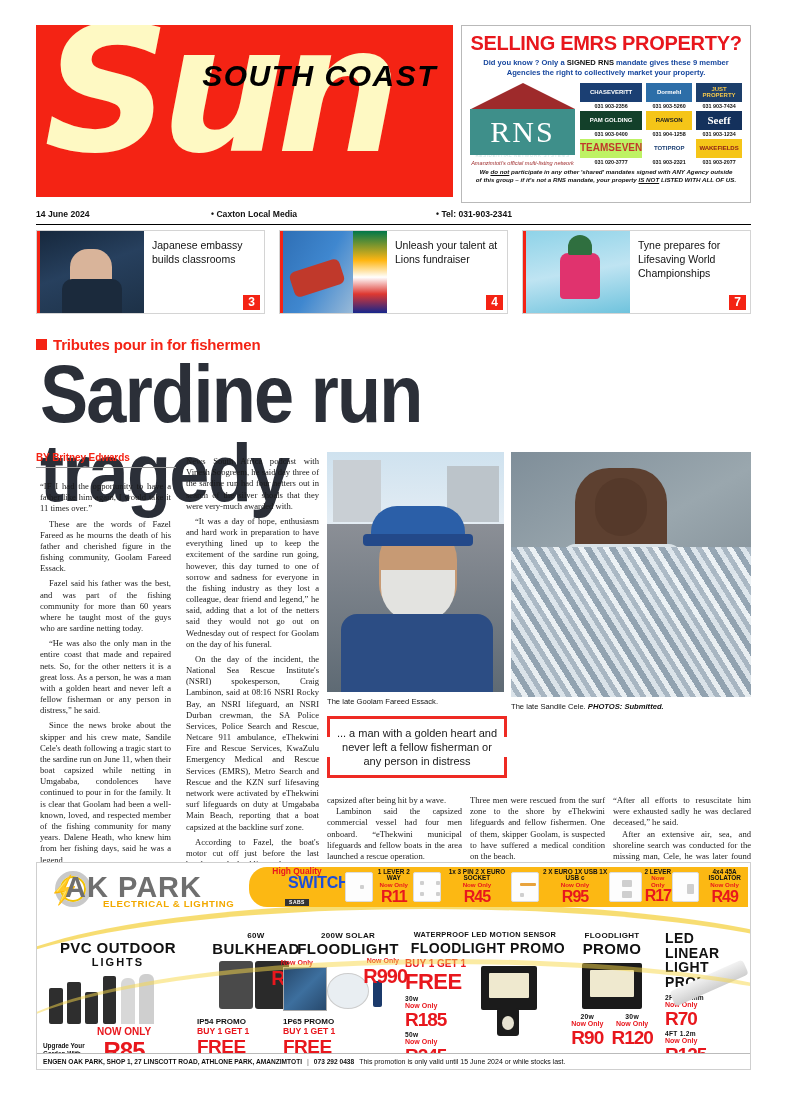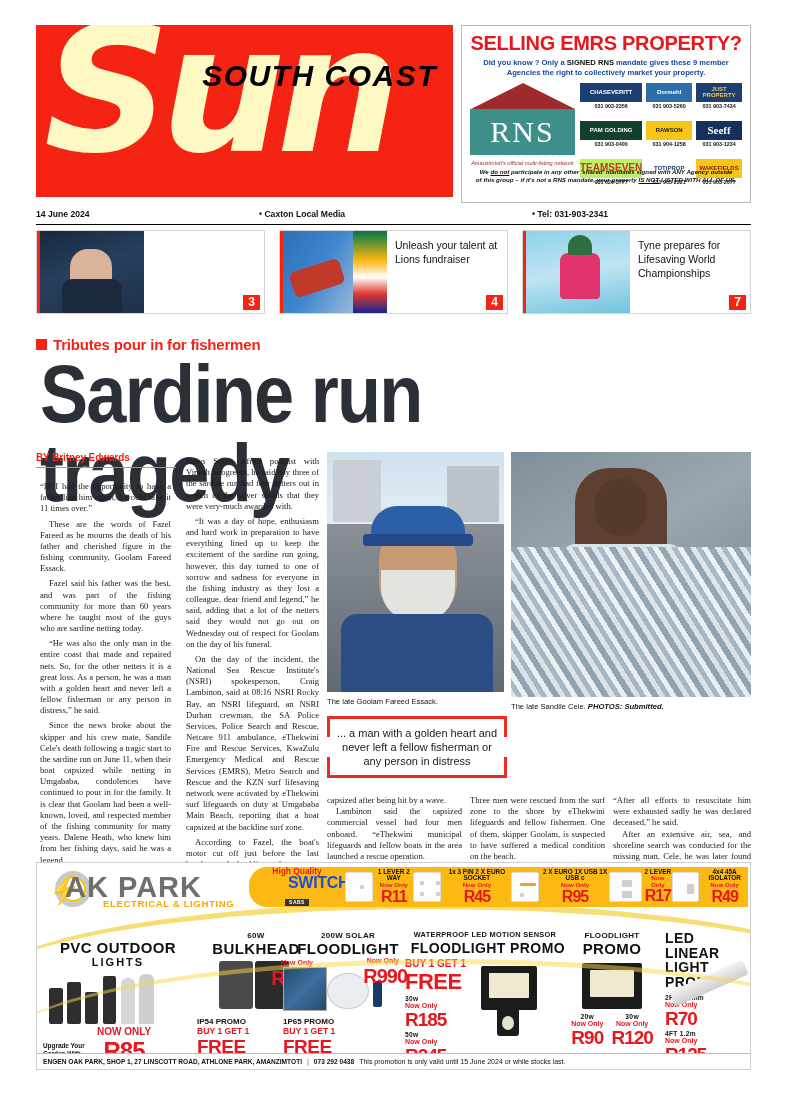--- a/index.html
+++ b/index.html
@@ -50,38 +50,38 @@
     border-left:52px solid transparent; border-right:52px solid transparent;
     border-bottom:26px solid #9e2a2b;
   }
   .rns-block {
     background:#3e8f8a; height:46px; display:flex; align-items:center; justify-content:center;
     position:relative;
   }
   .rns-word { color:#fff; font-family:"Liberation Serif", serif; font-size:30px; letter-spacing:2px; font-weight:normal; }
   .rns-tag { font-size:4.6px; color:#cfe3e2; letter-spacing:.6px; text-align:center; margin-top:-2px; }
   .rns-script { font-size:5.6px; font-style:italic; color:#9e2a2b; text-align:center; margin-top:2px; }
-  .rns-grid { flex:1; display:grid; grid-template-columns:1fr 1fr 1fr; gap:12px 4px; }
+  .rns-grid { flex:1; display:grid; grid-template-columns:1fr 1fr 1fr; gap:2px 4px; }
   .ag { text-align:center; }
   .ag-logo {
     height:19px; display:flex; align-items:center; justify-content:center;
     font-size:6px; font-weight:bold; color:#fff; overflow:hidden; line-height:1;
   }
   .ag-phone { font-size:5.4px; font-weight:bold; color:#111; margin-top:1px; }
   .rns-foot {
     font-size:6.2px; text-align:center; line-height:1.4; margin-top:3px;
     font-style:italic; font-weight:bold; color:#111;
   }
   .rns-foot u { text-decoration:underline; }
 
   
   .datebar {
     position:absolute; left:36px; top:203px; width:715px; height:22px;
     border-bottom:1px solid #000;
-    display:flex; align-items:center; font-size:8.6px; font-weight:bold; color:#111;gap:48px;
+    display:flex; align-items:center; font-size:8.6px; font-weight:bold; color:#111;
   }
   .datebar .d1 { width:175px; }
   .datebar .d2 { width:225px; }
 
   
   .teasers { position:absolute; left:36px; top:230px; width:715px; height:84px; display:flex; gap:14px; }
   .teaser { flex:1; display:flex; border:1px solid #d4d4d4; position:relative; background:#fff; }
   .teaser-img { width:107px; border-left:3px solid #f42314; background:#5a6b7c; position:relative; overflow:hidden; }
   .teaser-txt {
     flex:1; padding:8px 6px 0 8px; font-size:10.5px; line-height:1.32; color:#111;
@@ -362,20 +362,21 @@
 
   <div class="datebar">
     <span class="d1">14 June 2024</span>
     <span class="d2">• Caxton Local Media</span>
     <span>• Tel: 031-903-2341</span>
   </div>
 
   <div class="teasers">
     <div class="teaser">
       <div class="teaser-img ti-a"></div>
+      <div class="teaser-txt">Japanese embassy builds classrooms</div>
       <div class="teaser-num">3</div>
     </div>
     <div class="teaser">
       <div class="teaser-img ti-b"></div>
       <div class="teaser-txt">Unleash your talent at Lions fundraiser</div>
       <div class="teaser-num">4</div>
     </div>
     <div class="teaser">
       <div class="teaser-img ti-c"></div>
       <div class="teaser-txt">Tyne prepares for Lifesaving World Championships</div>

